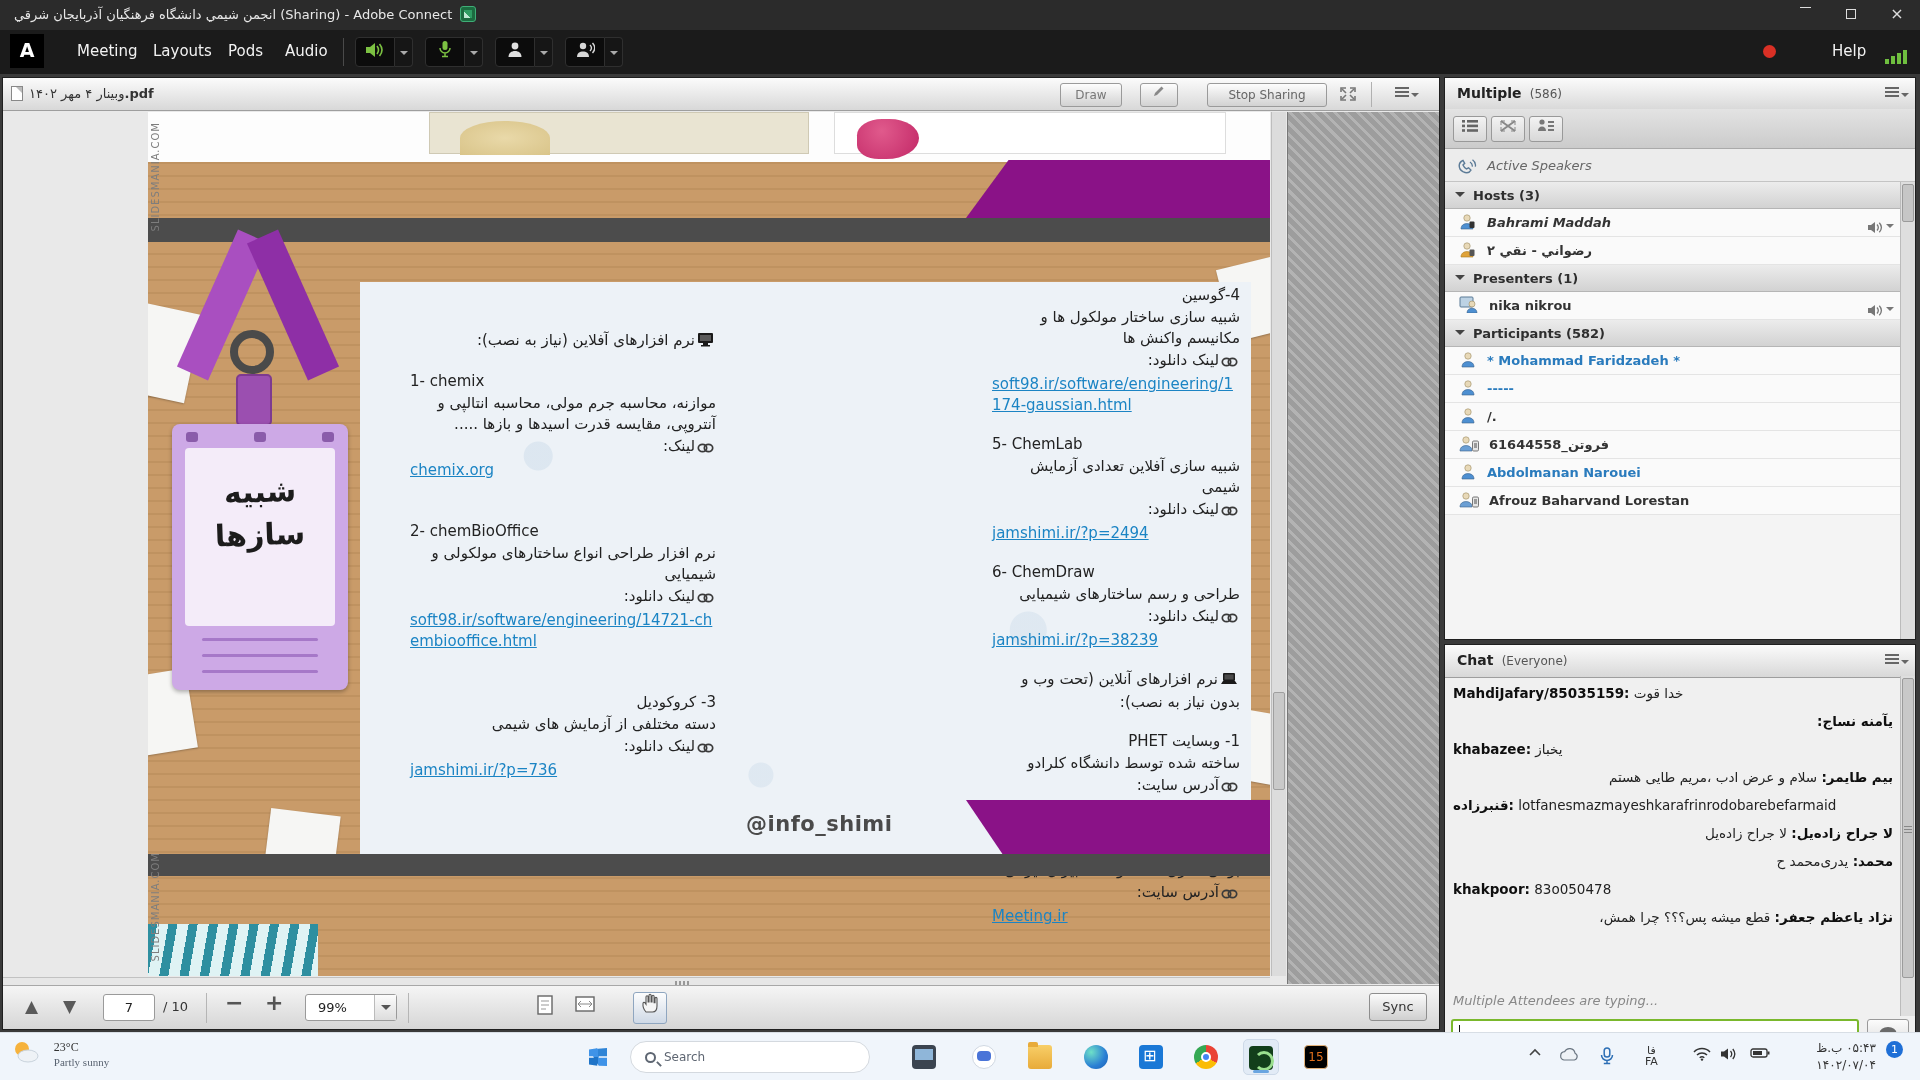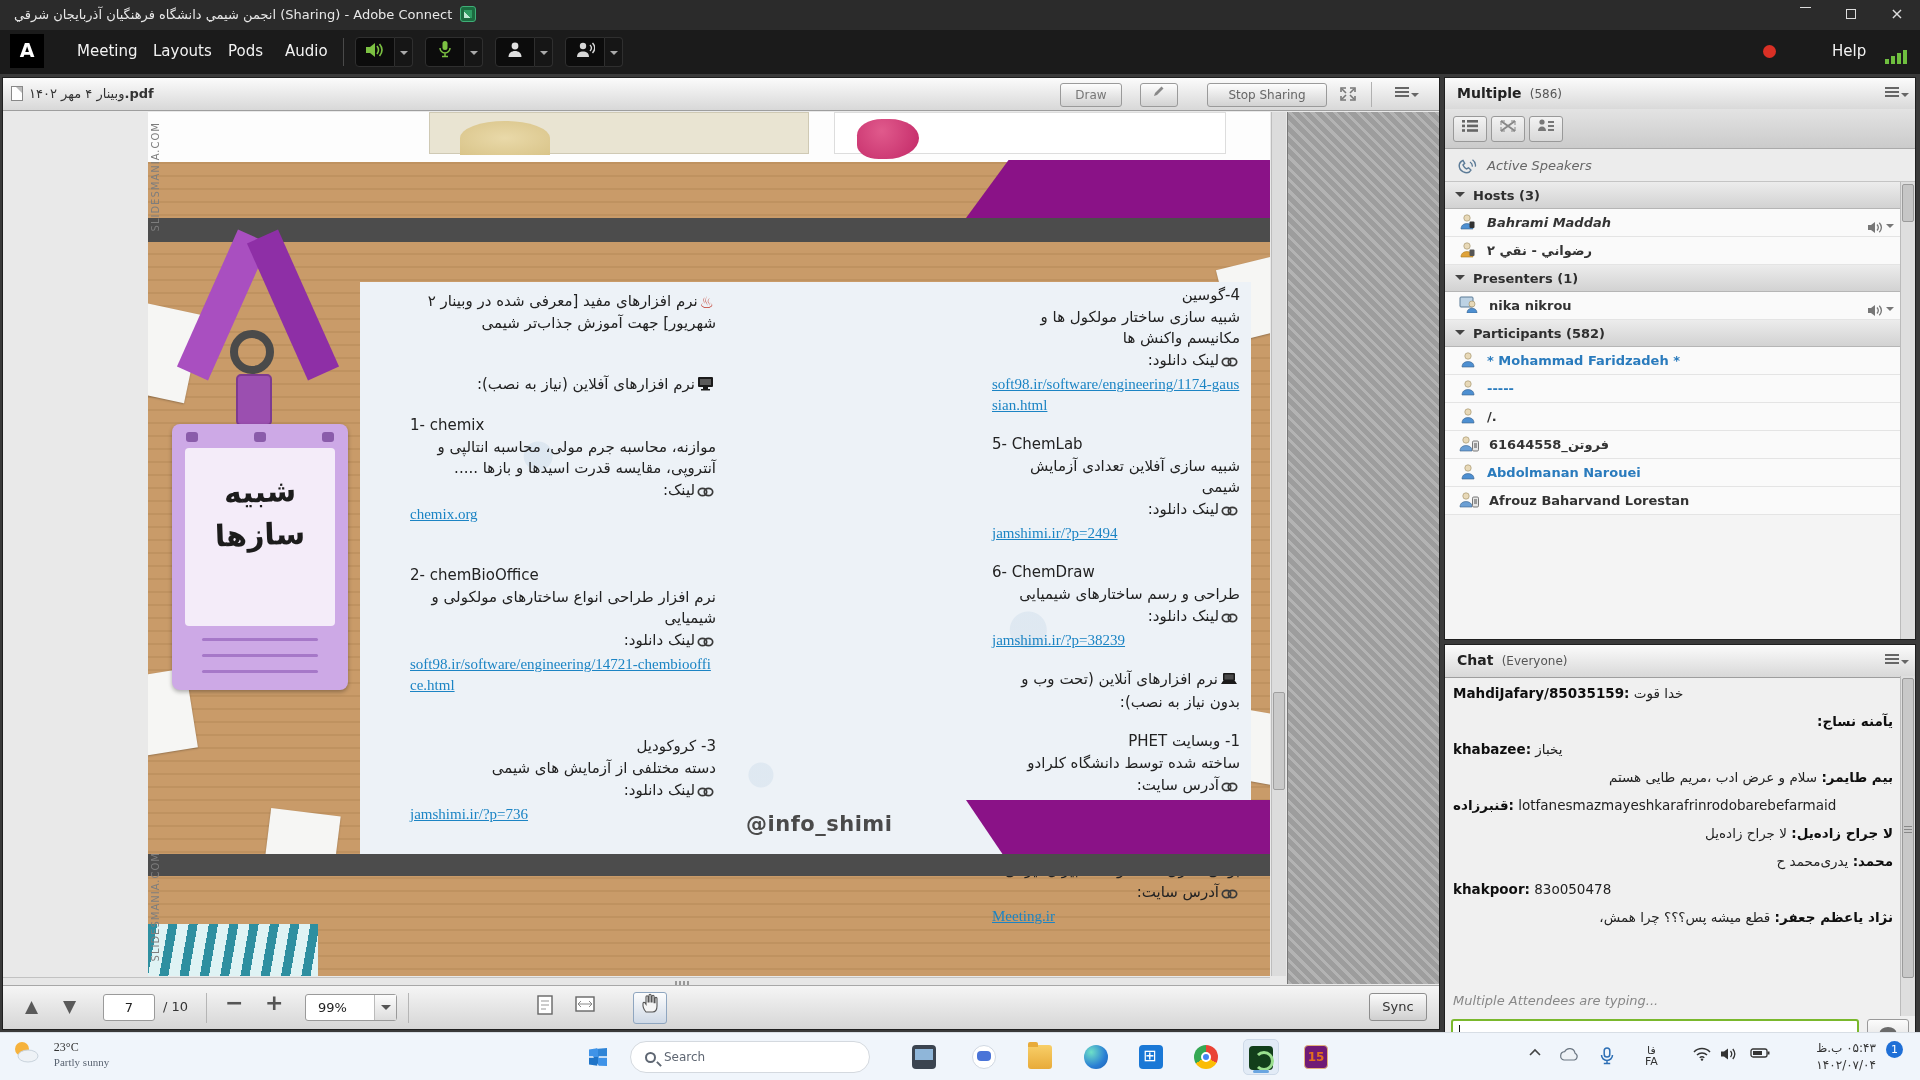--- a/index.html
+++ b/index.html
@@ -96,21 +96,21 @@
 
   
   .doccol { position:absolute; top:178px; font-size:15px; line-height:21px; color:#222; }
   #col-left  { left:262px; width:306px; }
   #col-right { left:844px; width:248px; }
   .dline { margin-top:1px; }
   .dline.g1 { margin-top:18px; }
   .dline.g2 { margin-top:40px; }
   .al { direction:ltr; text-align:left; }
   .ar { direction:rtl; text-align:right; }
-  .dline.link .t { color:#1b84c4; text-decoration:underline; word-break:break-all;font-family:Liberation Serif, serif; }
+  .dline.link .t { color:#1b84c4; text-decoration:underline; word-break:break-all; }
   .ic { display:inline-block; vertical-align:-2px; margin:0 2px; }
   .hotspring { color:#c0392b; font-size:16px; }
   .handle { position:absolute; left:598px; top:700px; width:180px; font-size:21px; font-weight:bold; color:#4a4a4a; letter-spacing:.5px; }
 
   
   .vscroll { position:absolute; left:1268px; top:34px; width:15px; height:864px; background:#dcdcdc; border-left:1px solid #bdbdbd; }
   .vthumb { position:absolute; left:1px; width:12px; background:#c9c9c9; border:1px solid #9f9f9f; border-radius:2px; }
   .hatch { position:absolute; left:1284px; right:0; top:34px; bottom:45px;
            background:repeating-linear-gradient(45deg,#b3b3b3 0 3px,#9d9d9d 3px 8px); border-left:1px solid #777; }
   .hscroll { position:absolute; left:0; top:899px; width:1267px; height:10px; background:#e7e7e7; border-top:1px solid #c2c2c2; }
@@ -204,21 +204,21 @@
   .ic-chat { background:#fff; border:1px solid #d0d8e2; border-radius:50%; }
   .ic-chat::after { content:""; position:absolute; left:4px; top:5px; width:14px; height:10px; background:#4a74d8; border-radius:4px; }
   .ic-folder { background:linear-gradient(#f8cf68,#e8ab3a); border-radius:3px; }
   .ic-folder::before { content:""; position:absolute; left:0; top:-3px; width:10px; height:5px; background:#e8ab3a; border-radius:2px 2px 0 0; }
   .ic-edge { border-radius:50%; background:radial-gradient(circle at 30% 30%,#6ee0c8,#2a7fd4 60%,#1b5fb0); }
   .ic-store { background:#1a78d6; } .ic-store::after { content:"⊞"; color:#fff; position:absolute; left:4px; top:1px; font-size:16px; }
   .ic-chrome { border-radius:50%; background:conic-gradient(#ea4335 0 33%,#fbbc05 0 66%,#34a853 0);
                box-shadow:inset 0 0 0 3px rgba(255,255,255,.0); }
   .ic-chrome::after { content:""; position:absolute; left:7px; top:7px; width:10px; height:10px; background:#4285f4; border:2px solid #fff; border-radius:50%; box-sizing:border-box; }
   .ic-connect { background:#123f1b; } .ic-connect::after { content:""; position:absolute; left:5px; top:5px; width:14px; height:14px; border:3px solid #9adf8f; border-radius:50%; border-left-color:transparent; }
-  .ic-cal { background:#701a75; border:1px solid #e3b27a; color:#e2701d; font-size:12px; font-weight:bold; line-height:22px; }
+  .ic-cal { background:#000000; border:1px solid #e3b27a; color:#e2701d; font-size:12px; font-weight:normal; line-height:22px; }
   .tray-ic { position:absolute; top:14px; }
   .lang { position:absolute; text-align:center; font-size:11px; color:#333; line-height:11px; top:12px; }
   .clock { position:absolute; left:1790px; top:7px; width:86px; text-align:right; font-size:12px; direction:rtl; line-height:17px; }
   .badge1 { position:absolute; left:1886px; top:8px; width:17px; height:17px; background:#1f6fd6; color:#fff;
             border-radius:50%; font-size:11px; text-align:center; line-height:17px; }
 </style>
 </head>
 <body>
 
 <div id="titlebar">
@@ -330,21 +330,20 @@
         <div class="sheet">
           <div class="note-line1">شبیه</div>
           <div class="note-line2">سازها</div>
         </div>
         <span class="rule" style="top:214px"></span>
         <span class="rule" style="top:230px"></span>
         <span class="rule" style="top:246px"></span>
       </div>
 
       <div id="col-left" class="doccol">
-          <div class="dline desc ar" dir="rtl"><span class="ic hotspring">♨</span><span class="t">نرم افزارهای مفید [معرفی شده در وبینار ۲ شهریور] جهت آموزش جذاب‌تر شیمی</span></div>
           <div class="dline desc ar g2" dir="rtl"><span class="ic"><svg width="17" height="15" viewBox="0 0 17 15">
                 <rect x="1" y="1" width="15" height="10" rx="1" fill="#1a1a1a"></rect>
                 <rect x="3" y="3" width="11" height="6" fill="#5a5a5a"></rect>
                 <rect x="6" y="11" width="5" height="2" fill="#1a1a1a"></rect>
                 <rect x="4" y="13" width="9" height="1.5" fill="#1a1a1a"></rect>
               </svg></span><span class="t">نرم افزارهای آفلاین (نیاز به نصب):</span></div>
           <div class="dline title al g1" dir="ltr"><span class="t">1- chemix</span></div>
           <div class="dline desc ar" dir="rtl"><span class="t">موازنه، محاسبه جرم مولی، محاسبه انتالپی و آنتروپی، مقایسه قدرت اسیدها و بازها .....</span></div>
           <div class="dline label ar" dir="rtl"><span class="ic"><svg width="17" height="10" viewBox="0 0 17 10">
                 <ellipse cx="5.5" cy="5" rx="4.2" ry="3.6" fill="none" stroke="#3a3a3a" stroke-width="1.7"></ellipse>

